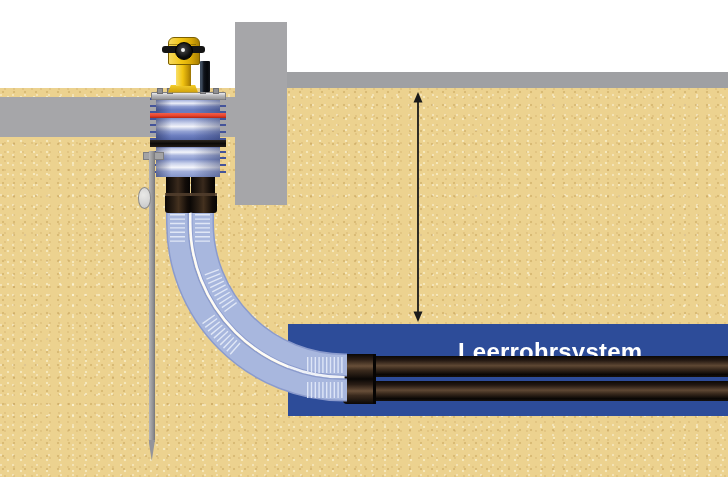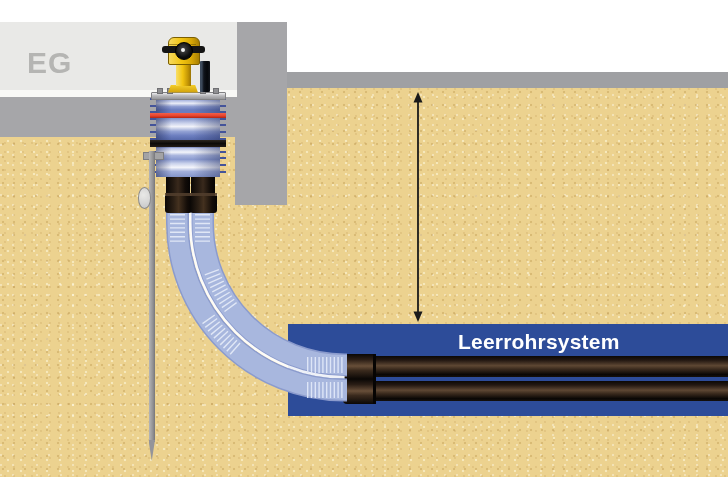--- a/index.html
+++ b/index.html
@@ -17,22 +17,22 @@
       radial-gradient(circle at 3px 4px, rgba(167,124,49,.28) 1px, transparent 1.6px),
       radial-gradient(circle at 8px 9px, rgba(255,250,225,.55) 1px, transparent 1.6px),
       radial-gradient(circle at 5px 1px, rgba(190,150,80,.22) 1px, transparent 1.5px),
       radial-gradient(circle at 1px 7px, rgba(255,255,255,.35) 1px, transparent 1.5px);
     background-size:11px 13px,13px 11px,9px 9px,12px 10px;
   }
   .surface-band{left:287px;top:72px;width:441px;height:16px;background:var(--surface-gray,#9fa0a3);}
   
   .trench{left:288px;top:324px;width:440px;height:92px;background:var(--trench-blue,#2d4c99);}
   .trench-label{
-    position:absolute;left:170px;top:6px;
-    color:var(--label-white,#ffffff);font-size:21px;font-weight:bold;line-height:23px;
+    position:absolute;left:170px;top:16px;
+    color:var(--label-white,#ffffff);font-size:24px;font-weight:bold;line-height:23px;
     letter-spacing:.2px;white-space:nowrap;
   }
   .hpipe{left:343px;width:385px;height:21px;
     background:linear-gradient(180deg,#0b0806 0%,#231812 20%,#5e4733 46%,#3a2a1d 63%,#0a0705 88%,#15100c 100%);}
   .hpipe-upper{top:356px;}
   .hpipe-lower{top:381px;height:20px;}
   .coupling{left:343px;width:30px;height:25px;border-radius:4px 0 0 4px;
     border-right:3px solid #060403;
     background:linear-gradient(180deg,#0a0705 0%,#2a1d15 22%,#684f39 48%,#3a2a1d 66%,#0a0705 100%);}
   .coupling-upper{top:354px;}
@@ -149,24 +149,20 @@
 
   <div class="abs stub stub-left"></div>
   <div class="abs stub stub-right"></div>
   <div class="abs stub-ring ring-left"></div>
   <div class="abs stub-ring ring-right"></div>
   <div class="abs flare flare-left"></div>
   <div class="abs flare flare-right"></div>
 
   <div class="abs slab"></div>
   <div class="abs wall"></div>
-  <div class="abs building">
-    <div class="floorline"></div>
-    <span class="eg-label">EG</span>
-  </div>
 
   <div class="abs fins"></div>
   <div class="abs shaft"></div>
   <div class="abs band-red"></div>
   <div class="abs band-black"></div>
   <div class="abs flange"></div>
   <div class="abs bolt" style="left:156.5px;"></div>
   <div class="abs bolt" style="left:167px;"></div>
   <div class="abs bolt" style="left:200px;"></div>
   <div class="abs bolt" style="left:212.5px;"></div>

